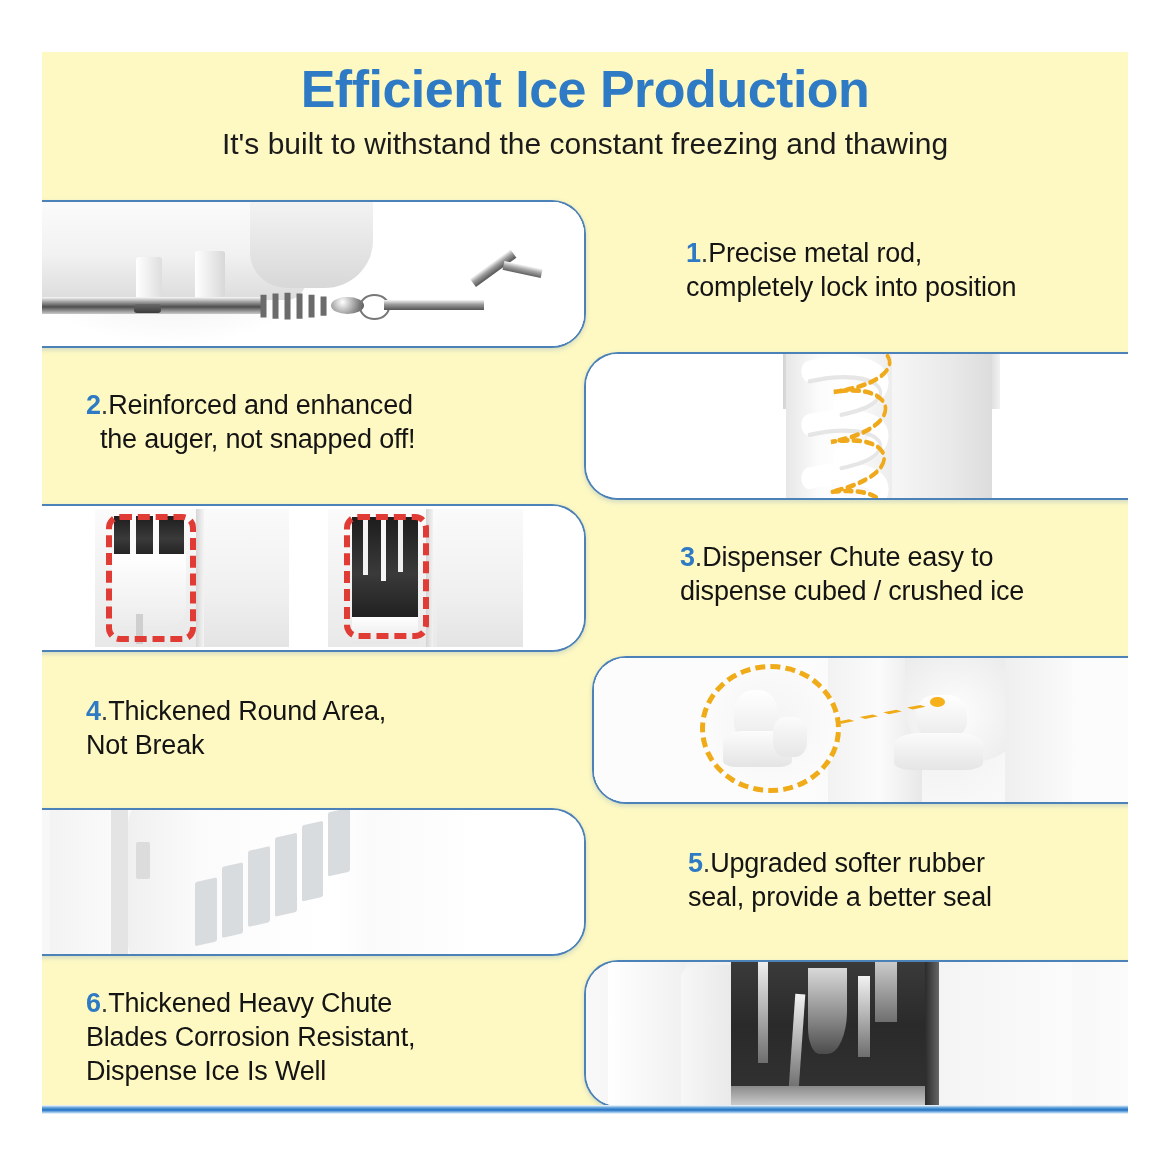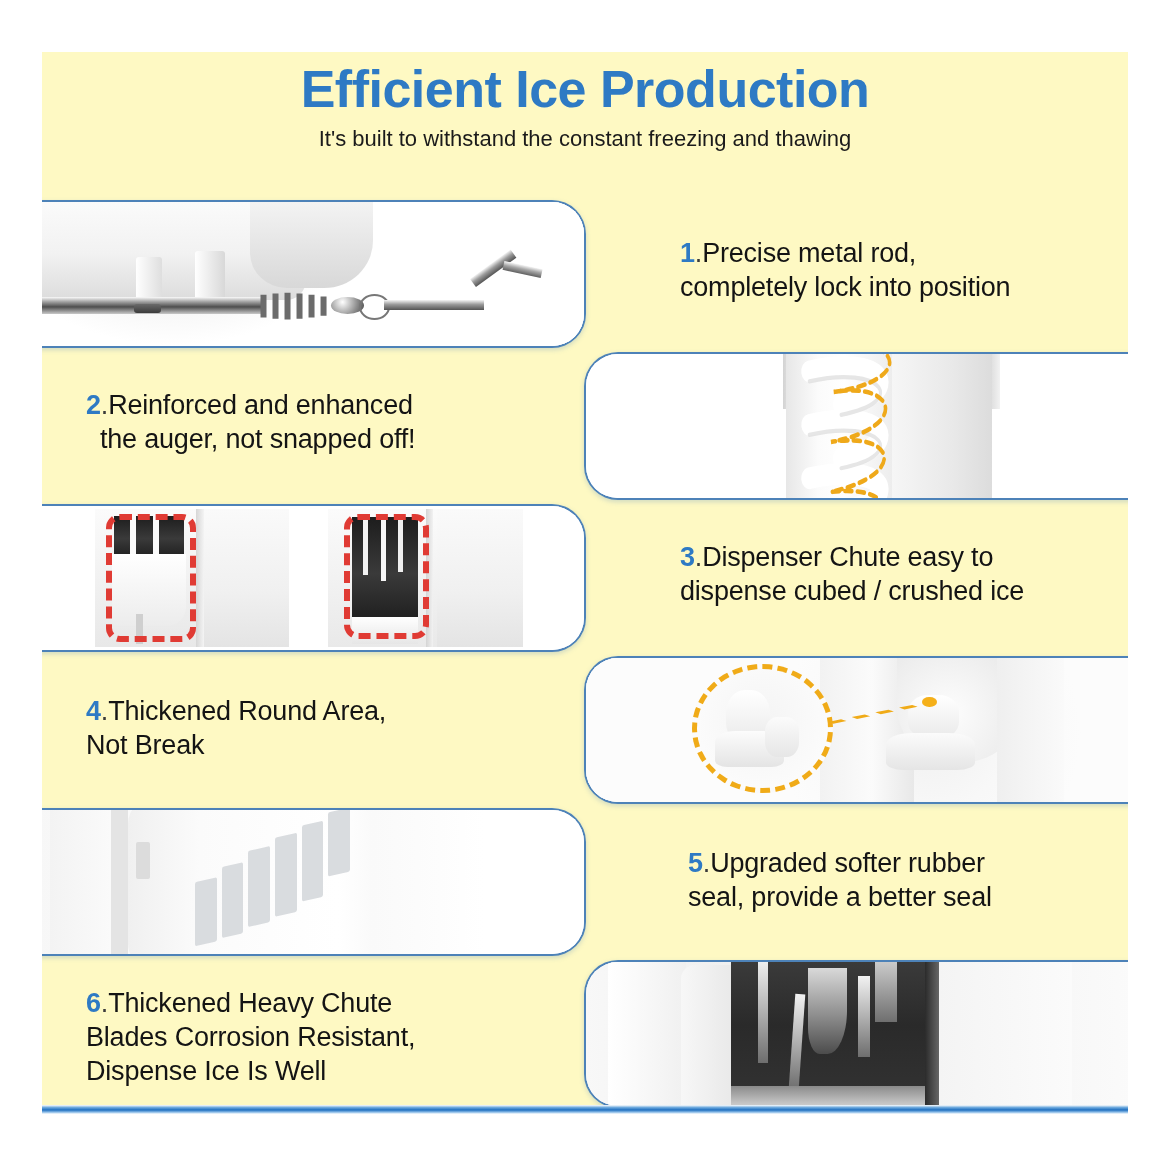--- a/index.html
+++ b/index.html
@@ -45,21 +45,21 @@
   .title {
     font-size: 52px;
     font-weight: bold;
     color: #2e7ac4;
     letter-spacing: -0.5px;
     line-height: 1.05;
     margin: 0;
     white-space: nowrap;
   }
   .subtitle {
-    font-size: 22px;
+    font-size: 30px;
     color: #1b1b1b;
     line-height: 1.28;
     margin: 8px auto 0 auto;
     width: 790px;
   }
 
   
   .rows {
     position: absolute;
     left: 0;
@@ -255,21 +255,21 @@
 
             <div style="position:absolute;left:64%;top:68%;width:18%;height:7%;
                         background:linear-gradient(to bottom,#f5f5f5,#9a9a9a 45%,#545454);"></div>
             <div style="position:absolute;left:80%;top:53%;width:9%;height:7%;transform:rotate(-36deg);
                         transform-origin:left center;
                         background:linear-gradient(to bottom,#f5f5f5,#9a9a9a 45%,#545454);"></div>
             <div style="position:absolute;left:85.5%;top:44%;width:7%;height:6.5%;transform:rotate(12deg);
                         background:linear-gradient(to bottom,#f7f7f7,#a5a5a5 45%,#606060);"></div>
           </div>
         </div>
-        <div class="caption" style="right:48px; top:36px; width:400px;">
+        <div class="caption" style="right:42px; top:36px; width:400px;">
           <span class="num">1</span><span class="num-dot">.</span><span>Precise metal rod,</span><br>
           <span>completely lock into position</span>
         </div>
       </div>
 
       <div class="row" style="height:152px;">
         <div class="panel right" style="top:0; width:558px; height:148px;">
           <div class="photo">
             <div style="position:absolute;inset:0;background:#ffffff;"></div>
             <div class="p2-post" style="left:35.5%;"></div>
@@ -339,21 +339,21 @@
               <div class="p3-dash" style="left:8%;top:4%;width:44%;height:90%;"></div>
             </div>
           </div>
         </div>
         <div class="caption" style="right:28px; top:36px; width:420px;">
           <span class="num">3</span><span class="num-dot">.</span><span>Dispenser Chute easy to</span><br>
           <span>dispense cubed / crushed ice</span>
         </div>
       </div>
 
-      <div class="row" style="height:152px;">
+      <div class="row" style="height:152px;padding-left:8px;">
         <div class="panel right" style="top:0; width:558px; height:148px;">
           <div class="photo">
             <div class="p4-bg"></div>
 
             <div style="position:absolute;left:42%;top:-10%;width:17%;height:120%;
                         background:linear-gradient(to right,#f2f2f2,#fbfbfb 55%,#e8e8e8);"></div>
             <div style="position:absolute;left:56%;top:-14%;width:22%;height:86%;border-radius:0 0 45% 45%;
                         background:radial-gradient(circle at 42% 60%,#fdfdfd,#e4e4e4);"></div>
             <div style="position:absolute;left:58%;top:26%;width:9%;height:30%;border-radius:40%;
                         background:linear-gradient(to bottom,#ffffff,#e9e9e9);"></div>

